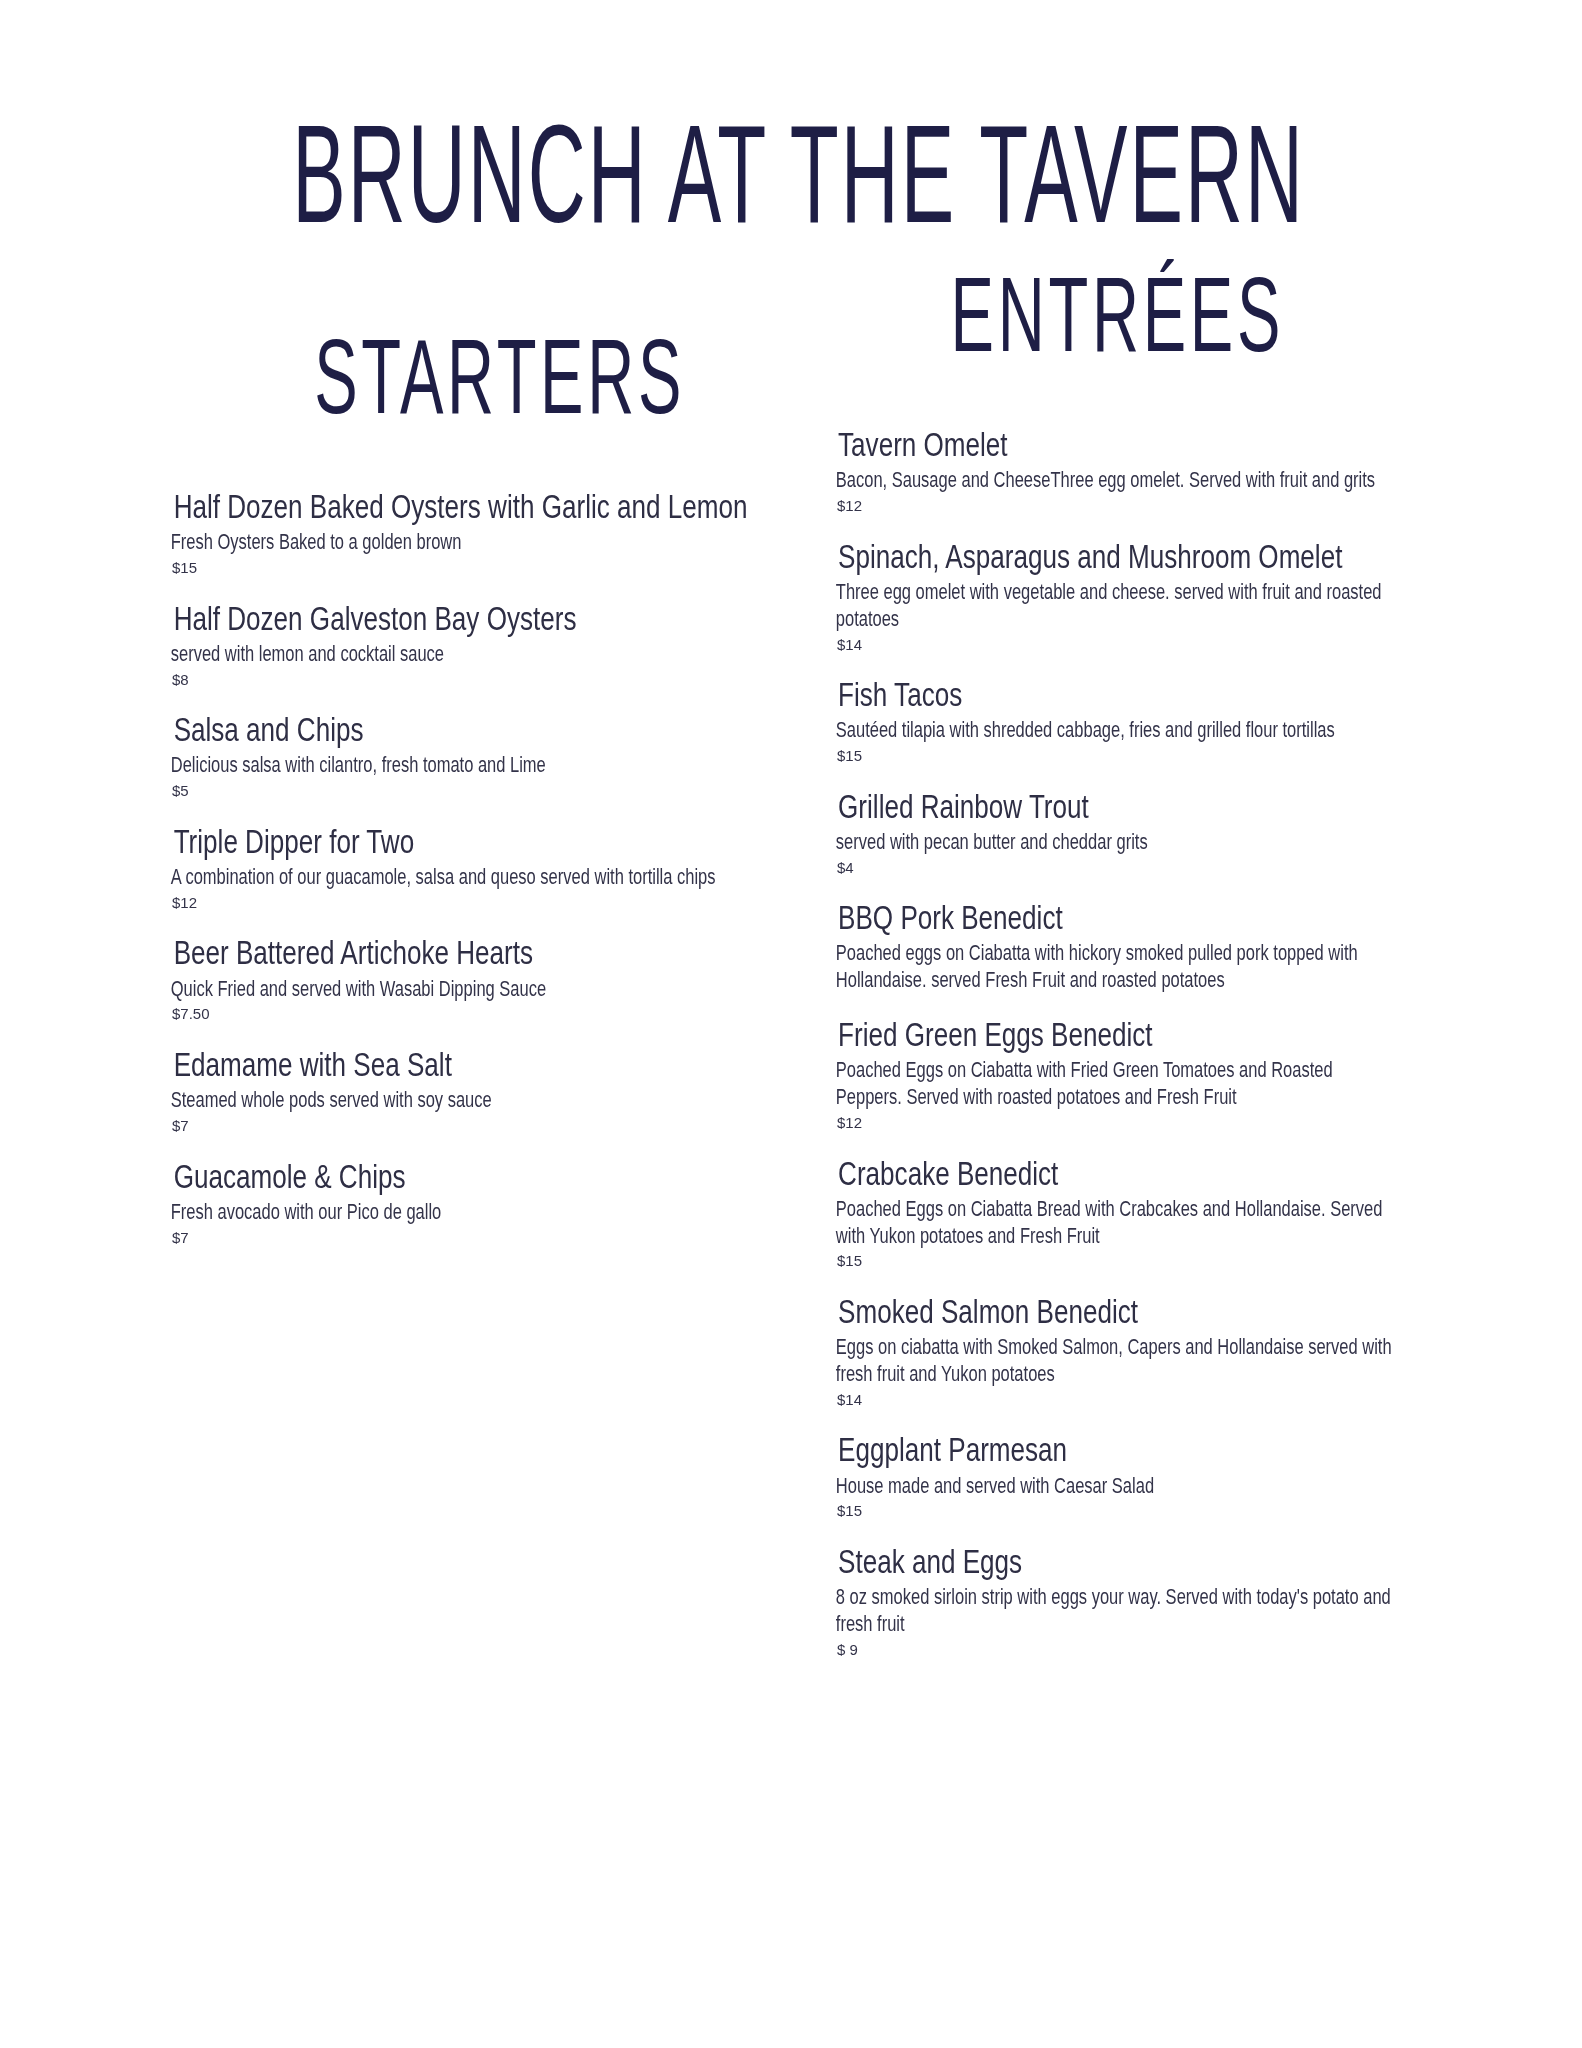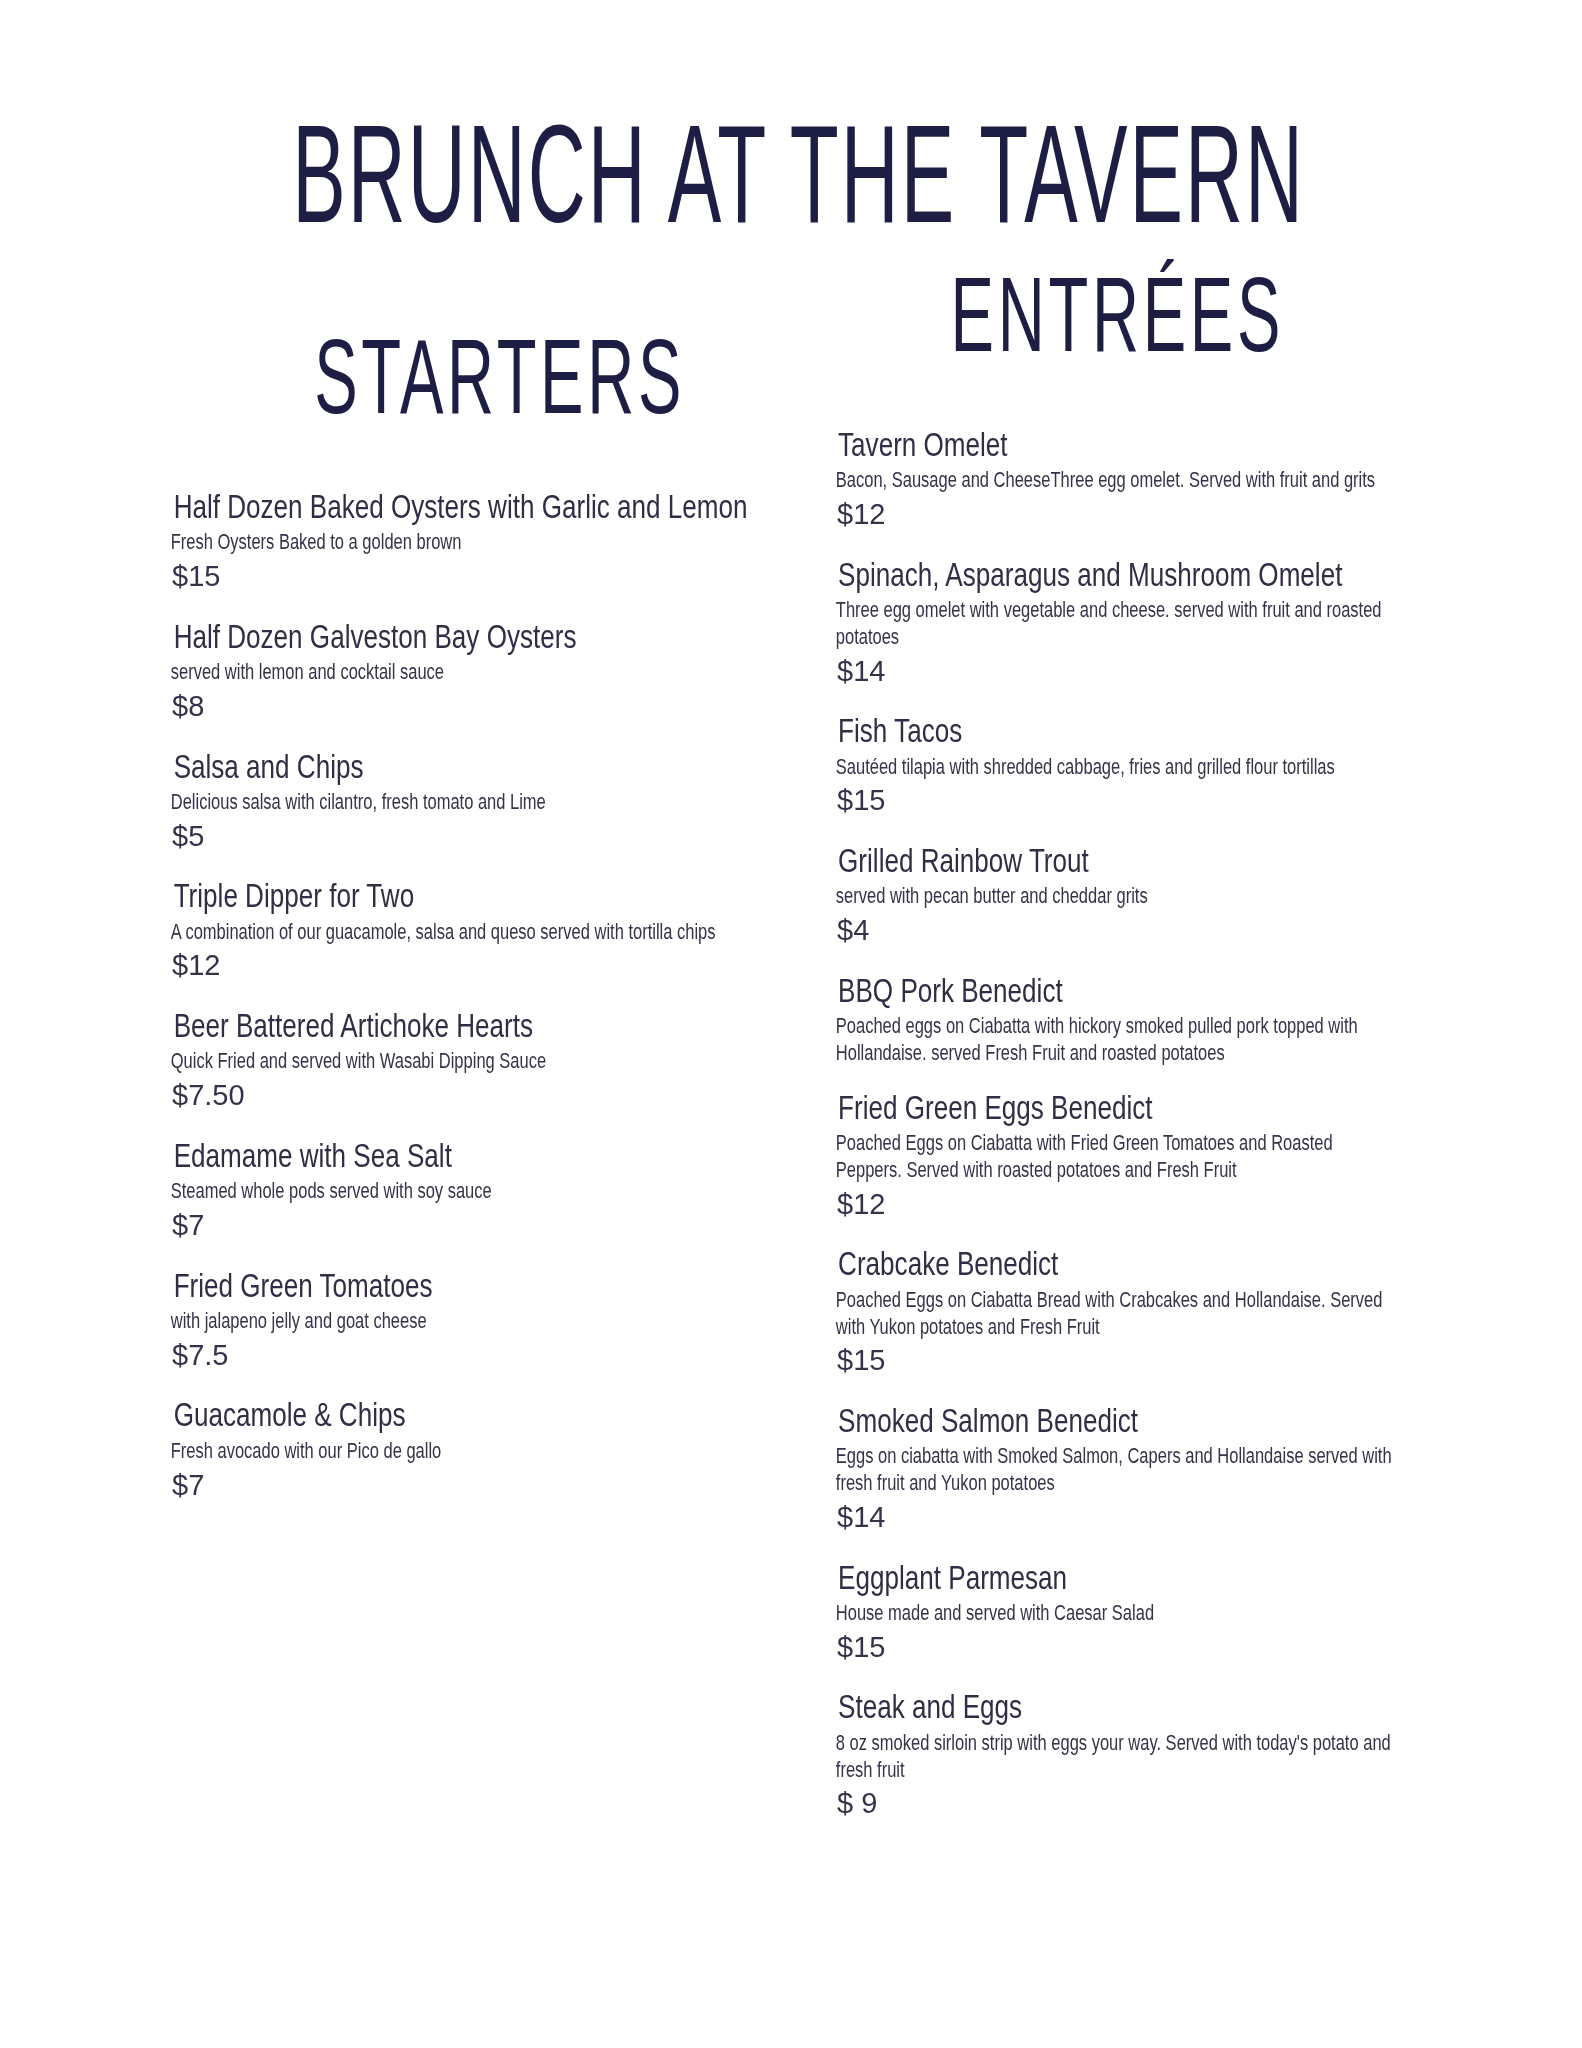--- a/index.html
+++ b/index.html
@@ -78,21 +78,21 @@
     font-size: 22px;
     line-height: 1.22;
     color: var(--desc-color);
     width: 134%;
     margin-left: -17%;
     transform: scaleX(0.75);
     transform-origin: center;
     margin-top: 3px;
   }
   .item-price {
-    font-size: 29px;
+    font-size: 15px;
     line-height: 1.3;
     color: var(--desc-color);
     margin-top: 2px;
   }
 </style>
 </head>
 <body>
 
 <div class="page">
 
@@ -132,25 +132,20 @@
     <div class="item-desc">Quick Fried and served with Wasabi Dipping Sauce</div>
     <div class="item-price">$7.50</div>
   </div>
 
   <div class="menu-item">
     <div class="item-name">Edamame with Sea Salt</div>
     <div class="item-desc">Steamed whole pods served with soy sauce</div>
     <div class="item-price">$7</div>
   </div>
 
-  <div class="menu-item">
-    <div class="item-name">Fried Green Tomatoes</div>
-    <div class="item-desc">with jalapeno jelly and goat cheese</div>
-    <div class="item-price">$7.5</div>
-  </div>
 
   <div class="menu-item">
     <div class="item-name">Guacamole &amp; Chips</div>
     <div class="item-desc">Fresh avocado with our Pico de gallo</div>
     <div class="item-price">$7</div>
   </div>
 </div>
     </section>
 
     <section class="col-right">

